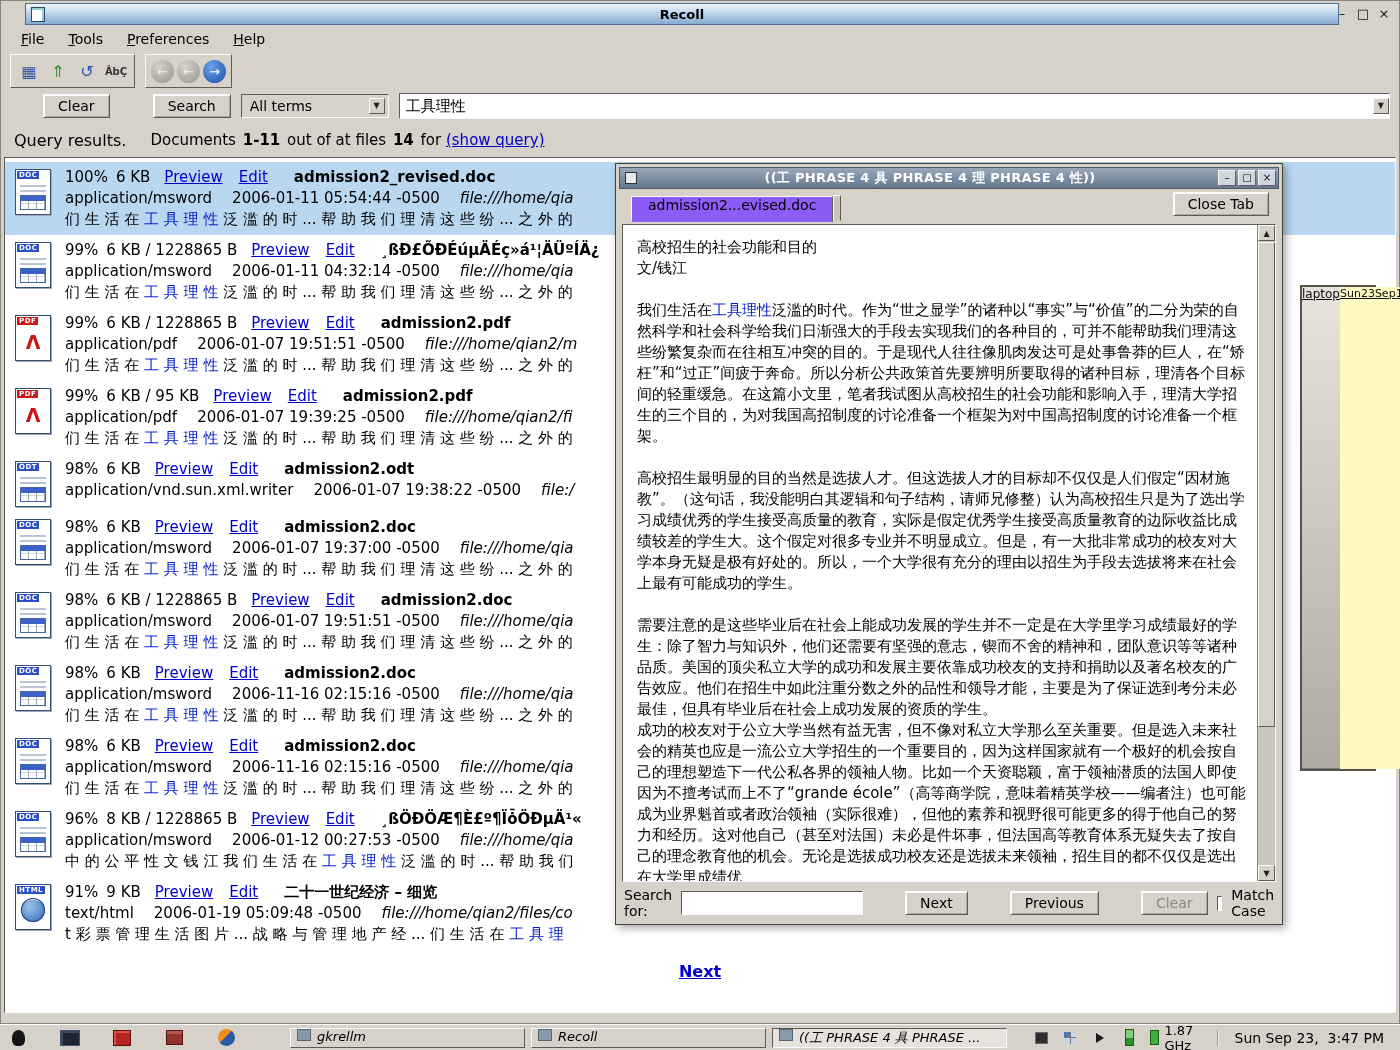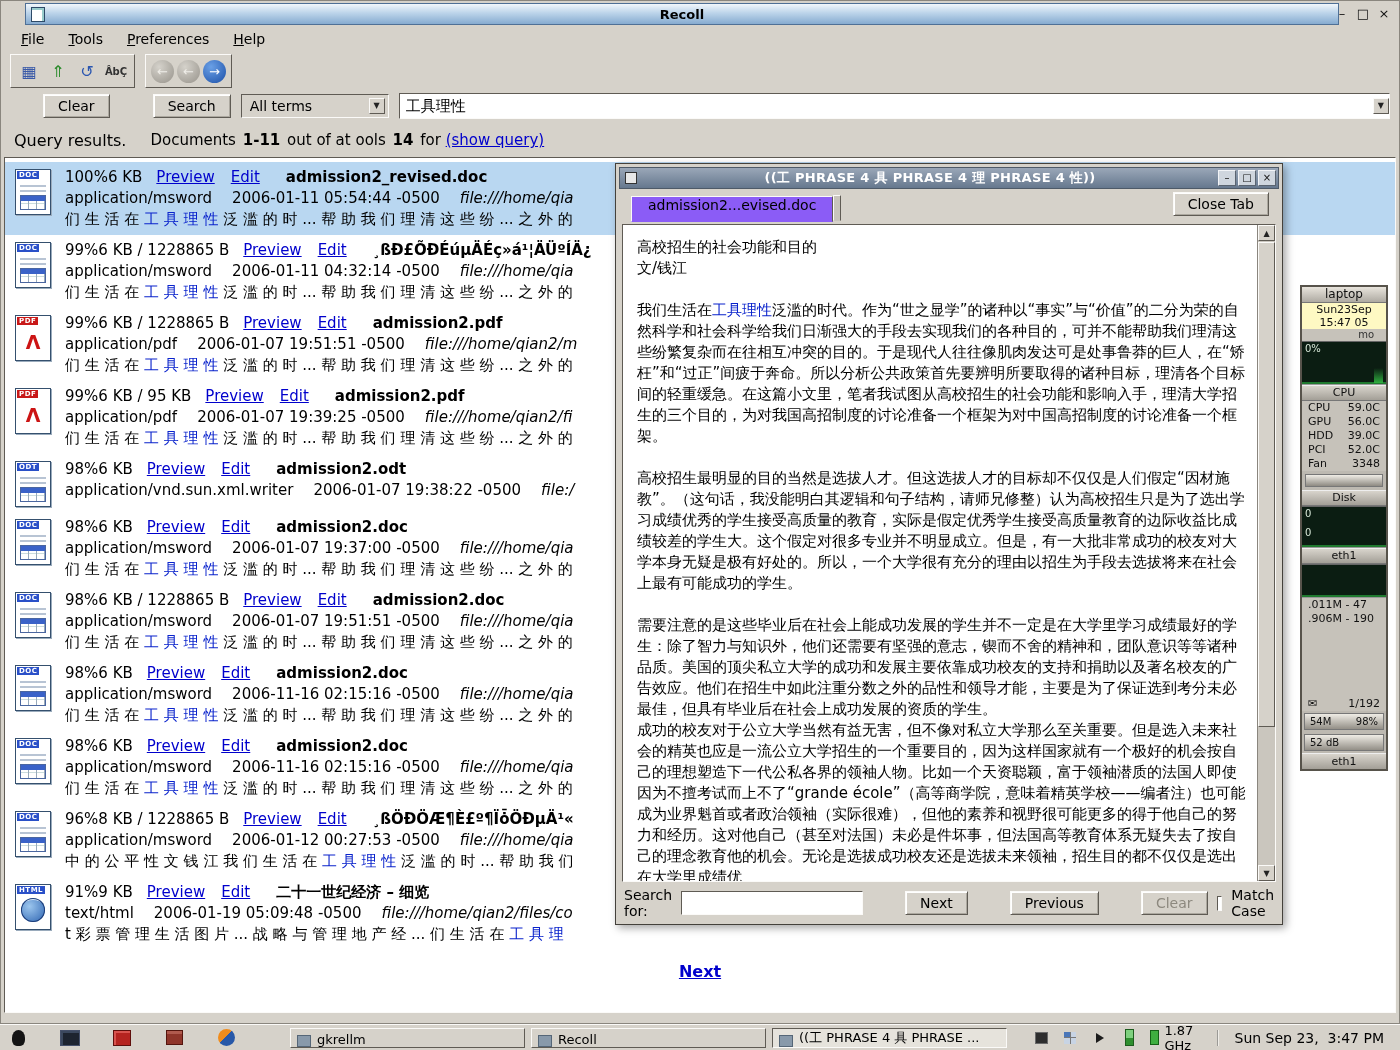--- a/index.html
+++ b/index.html
@@ -56,21 +56,21 @@
   .rh-title{font-weight:normal;font-size:16px;}
   .rh-text b{margin:0 2px;}
   .rlink{color:#0000cc;text-decoration:underline;cursor:pointer;}
 
   .results{position:absolute;left:3px;top:156px;right:3px;bottom:10px;background:#fff;
     border:1px solid;border-color:#5f5b54 #fbfaf8 #fbfaf8 #5f5b54;overflow:hidden;padding-top:4px;}
   .result-row{display:flex;gap:12px;padding:5px 8px;}
   .result-row.selected{background:#b9d7f1;}
   .rbody{min-width:0;}
   .rl1,.rl2,.rl3{line-height:21px;font-size:15px;white-space:nowrap;}
-  .rpct{} .rsize{margin-right:14px;}
+  .rpct{margin-right:8px;} .rsize{margin-right:14px;}
   .rl1 .rlink{margin-right:16px;}
   .rfname{font-weight:bold;margin-left:10px;}
   .rmime{margin-right:20px;} .rdate{margin-right:20px;}
   .rurl{font-style:italic;}
   .term{color:#0a23cc;}
 
   .ficon{width:40px;flex:0 0 40px;display:flex;justify-content:center;align-items:flex-start;padding-top:2px;}
   .fpage{width:34px;height:44px;background:#fff;border:1px solid #35506e;position:relative;
     box-shadow:1px 1px 0 #9aabbc;}
   .ftag{position:absolute;top:1px;left:1px;font-size:7px;font-weight:bold;color:#fff;
@@ -122,23 +122,23 @@
   .sc-thumb{position:absolute;left:0;right:0;top:17px;height:74%;background:#d6d2ca;border:1px solid;
     border-color:#fbfaf8 #5f5b54 #5f5b54 #fbfaf8;box-sizing:border-box;}
   .pw-findbar{position:absolute;left:8px;right:8px;bottom:6px;height:30px;display:flex;
     align-items:center;gap:9px;font-size:14px;}
   .pw-find-input{width:172px;height:22px;border:1px solid;border-color:#5f5b54 #fbfaf8 #fbfaf8 #5f5b54;
     background:#fff;font-size:14px;padding:0 4px;font-family:inherit;outline:none;}
   .checkbox{width:13px;height:13px;background:#fff;border:1px solid;
     border-color:#5f5b54 #fbfaf8 #fbfaf8 #5f5b54;display:inline-block;}
 
   
-  .gk{position:absolute;left:1300px;top:285px;width:88px;height:486px;background:#bdb9b1;
+  .gk{position:absolute;left:1300px;top:285px;width:76px;height:486px;background:#bdb9b1;
     border:2px solid #57534b;z-index:20;font-size:11px;color:#111;display:flex;
-    flex-direction:column;box-sizing:border-box;}
+    flex-direction:row;box-sizing:border-box;text-decoration:underline;}
   .gk-host{background:linear-gradient(#e8e4dc,#aeaaa2);text-align:center;font-size:12px;
     line-height:15px;border-bottom:1px solid #777;}
   .gk-date,.gk-time{text-align:center;line-height:13px;background:#fef9c3;}
   .gk-mo{text-align:right;padding-right:12px;font-size:10px;line-height:12px;background:#c6c2ba;color:#333;}
   .gk-chart{position:relative;background:#0b1d12;border-top:1px solid #666;border-bottom:1px solid #999;
     background-image:linear-gradient(to top,#1f7a2f 2px,transparent 2px);}
   .gk-cpuchart{height:42px;} .gk-diskchart{height:40px;} .gk-netchart{height:32px;}
   .gk-pct{position:absolute;left:3px;top:1px;color:#d8e8d8;font-size:10px;}
   .gk-pct2{position:absolute;left:3px;top:20px;color:#d8e8d8;font-size:10px;}
   .gk-spike{position:absolute;right:3px;bottom:1px;width:9px;height:15px;
@@ -160,23 +160,23 @@
     border-top:1px solid #fbfaf8;display:flex;align-items:center;z-index:30;
     padding:0 6px;box-sizing:border-box;gap:8px;}
   .launchers{display:flex;gap:28px;align-items:center;}
   .launcher{width:24px;height:22px;display:flex;align-items:center;justify-content:center;}
   .ic-foot{width:13px;height:16px;background:#141414;border-radius:60% 60% 45% 45%;}
   .ic-term{width:18px;height:14px;background:#1d2430;border:1px solid #45506a;box-shadow:inset 2px 2px 0 #3b485e;}
   .ic-red{width:16px;height:14px;background:#b52420;border:1px solid #5f0f0c;box-shadow:inset 2px 2px 0 #d8534e;}
   .ic-pkg{width:15px;height:13px;background:#8f352a;border:1px solid #54150e;box-shadow:inset 0 3px 0 #b05a4e;}
   .ic-ff{width:17px;height:17px;border-radius:50%;background:linear-gradient(135deg,#f08c1c 45%,#2858a8 45%);}
   .tasks{display:flex;gap:6px;margin-left:44px;}
-  .task{width:235px;height:20px;display:flex;align-items:flex-end;gap:6px;padding:0 6px;
+  .task{width:235px;height:20px;display:flex;align-items:flex-start;gap:6px;padding:0 6px;
     border:1px solid;border-color:#fbfaf8 #5f5b54 #5f5b54 #fbfaf8;background:#d6d2ca;
-    font-size:13px;overflow:hidden;white-space:nowrap;box-sizing:border-box;}
+    font-size:13px;overflow:hidden;white-space:nowrap;box-sizing:border-box;font-style:italic;}
   .task.active{border-color:#5f5b54 #fbfaf8 #fbfaf8 #5f5b54;background:#e6e3dc;}
   .task-ic{width:12px;height:10px;background:#8899aa;border:1px solid #556677;flex:0 0 12px;}
   .task-label{overflow:hidden;text-overflow:ellipsis;}
   .tray{display:flex;align-items:center;gap:16px;margin-left:20px;}
   .tray-kbd{width:17px;height:12px;background:#2e2e2e;box-shadow:inset 0 0 0 1px #6a6a6a;}
   .tray-pager{width:16px;height:12px;display:grid;grid-template-columns:1fr 1fr;gap:1px;background:#777;}
   .tray-pager div{background:#c8d4e4;} .tray-pager .on{background:#4a76b8;}
   .spk{width:0;height:0;border:5px solid transparent;border-left:8px solid #1c1c1c;margin-left:4px;}
   .tray-batt{width:9px;height:15px;background:linear-gradient(#7ed07e 55%,#2f8f2f 55%);border:1px solid #1d5c1d;}
   .freq{display:flex;align-items:center;gap:5px;font-size:13px;}
@@ -233,21 +233,21 @@
         <input class="query-input" value="工具理性" style="">
         <span class="combo-arrow">▼</span>
       </div>
     </div>
 
     <div class="results-header">
       <span class="rh-title">Query results.</span>
       <span class="rh-text">
         <span>Documents</span>
         <b>1-11</b>
-        <span>out of at ools</span>
+        <span>out of at files</span>
         <b>14</b>
         <span>for</span>
         <a class="rlink">(show query)</a>
       </span>
     </div>
 
     <div class="results">
       <div id="results-rows">
           <div class="result-row selected">
             <div class="ficon f-doc">

